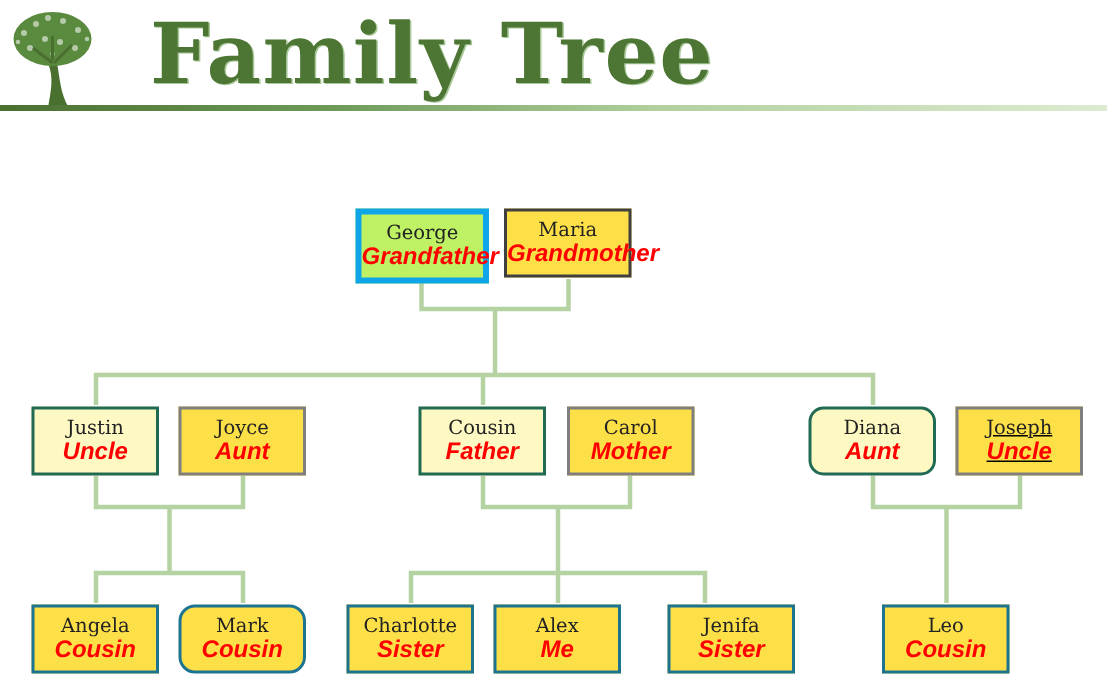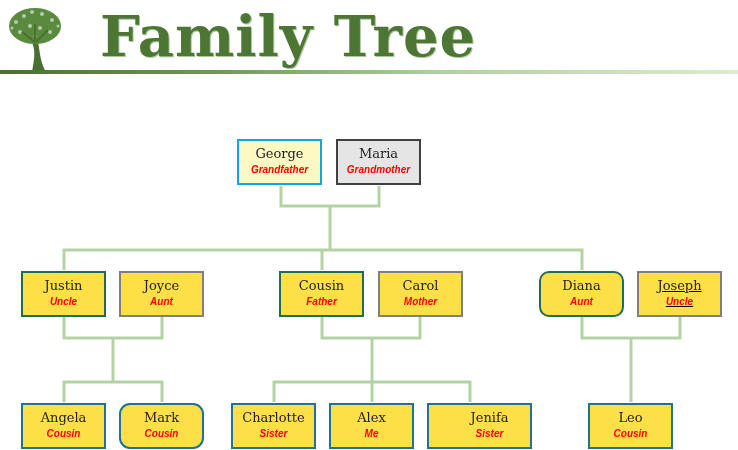--- a/index.html
+++ b/index.html
@@ -4,24 +4,24 @@
 <style>
   html, body { margin:0; padding:0; background:#ffffff; }
   body { width:738px; height:450px; position:relative; overflow:hidden; font-family:"DejaVu Serif", serif; }
   .header { position:absolute; left:0; top:0; width:610px; height:76px; }
   .logo { position:absolute; left:2px; top:2px; width:66px; height:70px; }
   .title { position:absolute; left:100px; top:-2px; font-family:"DejaVu Serif", serif; font-weight:bold; font-size:56px; letter-spacing:1px; color:#4d7634; text-shadow:1px 1px 0 #a9c89a; line-height:76px; }
   .rule { position:absolute; left:0; top:70px; width:738px; height:4px; background:linear-gradient(90deg,#4a7030 0%,#6e9a58 30%,#b2d19f 60%,#dcebd1 100%); }
   .lines { position:absolute; left:0; top:0; width:738px; height:450px; }
   .box { position:absolute; width:81px; height:42px; box-sizing:content-box; text-align:center; }
   .box .name { display:block; font-family:"DejaVu Serif", serif; font-size:13px; color:#222; margin-top:5px; line-height:16px; }
-  .box .role { display:block; font-family:"Liberation Sans", sans-serif; font-weight:bold; font-style:italic; font-size:10px; color:#ff0000; line-height:16px; }
-  .b-grand { background:#fef9c3; border:2px solid #0ea5e9; }
-  .b-grandm { background:#e5e5e5; border:2px solid #404040; }
-  .b-parent { background:#fde047; border:2px solid #216a54; }
+  .box .role { display:block; font-family:"Liberation Sans", sans-serif; font-weight:bold; font-style:italic; font-size:16px; color:#ff0000; line-height:16px; }
+  .b-grand { background:#bef264; border:4px solid #0ea5e9; }
+  .b-grandm { background:#fde047; border:2px solid #404040; }
+  .b-parent { background:#fef9c3; border:2px solid #216a54; }
   .b-spouse { background:#fde047; border:2px solid #7f7f7f; }
   .b-child { background:#fde047; border:2px solid #1c7392; }
 </style>
 </head>
 <body>
 
 <div class="header">
   <svg class="logo" viewBox="0 0 66 70">
     <path d="M30 70 C32 58 34 50 30 40 L36 40 C38 50 38 60 44 70 Z" fill="#4a7030"></path>
     <g fill="#5a8a3e">
@@ -111,20 +111,20 @@
   <span class="role">Cousin</span>
 </div>
 <div class="box b-child" style="left:231px;top:403px;">
   <span class="name">Charlotte</span>
   <span class="role">Sister</span>
 </div>
 <div class="box b-child" style="left:329px;top:403px;">
   <span class="name">Alex</span>
   <span class="role">Me</span>
 </div>
-<div class="box b-child" style="left:427px;top:403px;padding-left:20px;">
+<div class="box b-child" style="left:445px;top:403px;">
   <span class="name">Jenifa</span>
   <span class="role">Sister</span>
 </div>
 <div class="box b-child" style="left:588px;top:403px;">
   <span class="name">Leo</span>
   <span class="role">Cousin</span>
 </div>
 
 </body></html>

